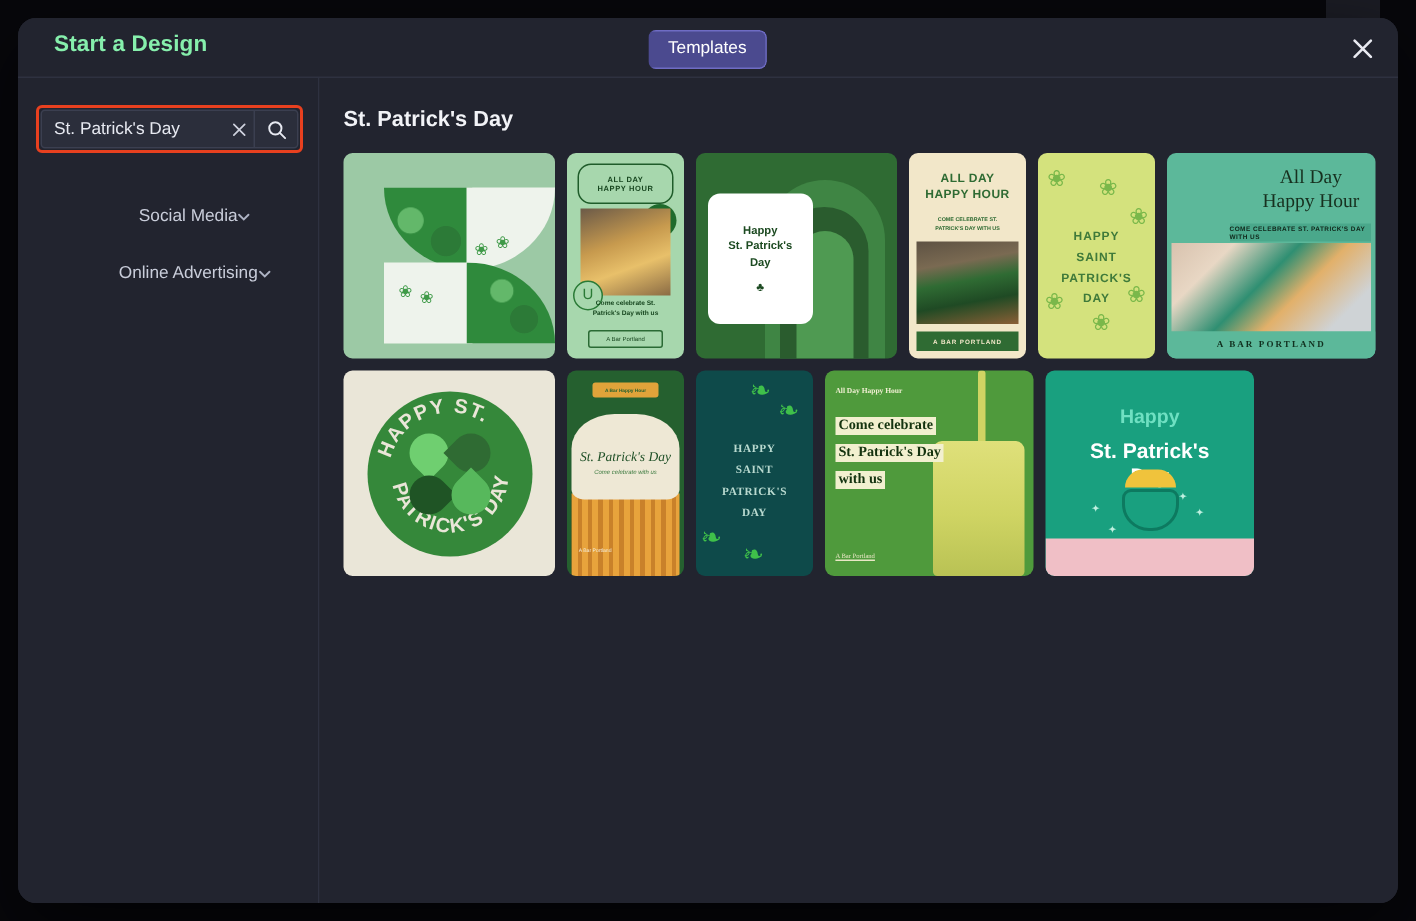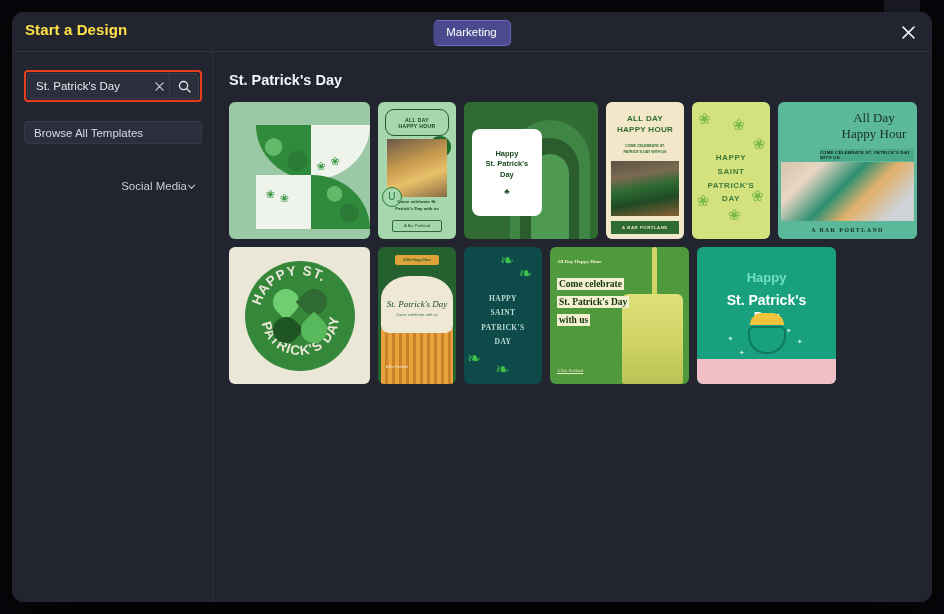--- a/index.html
+++ b/index.html
@@ -23,22 +23,22 @@
     box-shadow:0 18px 50px rgba(0,0,0,.6);
   }
 
   
   .hdr{
     position:relative; height:40px; width:100%;
     border-bottom:1px solid #2e3140;
     background:#22242f;
   }
   .hdr-title{
-    position:absolute; left:13px; top:9px;
-    font-size:15px; font-weight:700; color:#fde047; letter-spacing:.1px;
+    position:absolute; left:24px; top:9px;
+    font-size:15px; font-weight:700; color:#86efac; letter-spacing:.1px;
   }
   .tabs{
     position:absolute; left:50%; top:8px; transform:translateX(-50%);
     display:flex; border-radius:5px; overflow:hidden;
   }
   .tab{
     font-size:11.5px; color:#cfd2de; padding:5px 13px 6px;
     background:#272a36; border:1px solid #3a3e4e; cursor:pointer;
     line-height:1.1; white-space:nowrap;
   }
@@ -90,21 +90,21 @@
   .quick{ margin:19px 10px 0 12px; }
   .quick-item{
     height:23px; display:flex; align-items:center; padding:0 9px;
     background:#2b2e3b; border:1px solid #343848; border-radius:3px;
     color:#d7daE6; font-size:11.5px; cursor:pointer; margin-bottom:5px;
   }
   .quick-item:last-child{ margin-bottom:0; }
 
   .cats{ margin:29px 10px 0 12px; }
   .cat{
-    height:26px; display:flex; align-items:center; justify-content:flex-end;
+    height:26px; display:flex; align-items:center; justify-content:center;
     color:#c9cdda; font-size:11.5px; cursor:pointer; margin-bottom:12px;
     padding-right:6px;
     margin-left:40px;
   }
   .cat .chev{ color:#aeb3c4; display:flex; }
   .cat .chev svg{ width:9px; height:9px; }
 
   
   .main{ flex:1; padding:20px 18px 0 16px; overflow:hidden; background:#22242f; }
   .main-title{ font-size:14.5px; font-weight:700; color:#f2f3f7; margin-bottom:14px; }
@@ -267,21 +267,21 @@
 <div id="root">
 
   <div class="bg-chip"></div>
 
   <div class="modal">
 
     <div class="hdr">
       <div class="hdr-title">Start a Design</div>
 
       <div class="tabs">
-        <div class="tab active">Marketing</div>
+        <div class="tab active">Templates</div>
       </div>
 
       <div class="close-btn">
         <svg viewBox="0 0 12 12" fill="none" stroke="currentColor" stroke-width="1.6" stroke-linecap="round">
           <path d="M1 1 L11 11 M11 1 L1 11"></path>
         </svg>
       </div>
     </div>
 
     <div class="body">
@@ -300,26 +300,33 @@
             <div class="search-go">
               <svg viewBox="0 0 14 14" fill="none" stroke="currentColor" stroke-width="1.4">
                 <circle cx="6" cy="6" r="4.4"></circle>
                   <path d="M9.4 9.4 L13 13" stroke-linecap="round"></path>
               </svg>
             </div>
           </div>
         </div>
 
         <div class="quick">
-          <div class="quick-item">Browse All Templates</div>
         </div>
 
         <div class="cats">
           <div class="cat">
             <span>Social Media</span>
+            <span class="chev">
+              <svg viewBox="0 0 10 10" fill="none" stroke="currentColor" stroke-width="1.4" stroke-linecap="round">
+                  <path d="M1.5 3.5 L5 7 L8.5 3.5"></path>
+                </svg>
+            </span>
+          </div>
+          <div class="cat">
+            <span>Online Advertising</span>
             <span class="chev">
               <svg viewBox="0 0 10 10" fill="none" stroke="currentColor" stroke-width="1.4" stroke-linecap="round">
                   <path d="M1.5 3.5 L5 7 L8.5 3.5"></path>
                 </svg>
             </span>
           </div>
         </div>
       </div>
 
       <div class="main">

